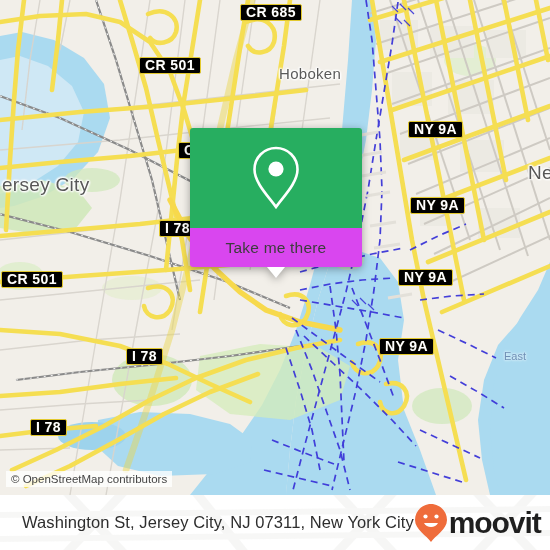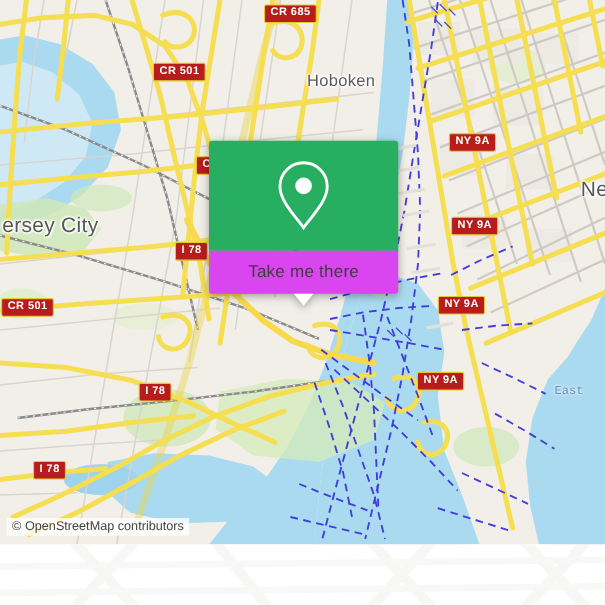--- a/index.html
+++ b/index.html
@@ -15,25 +15,25 @@
   #map {
     position:absolute; left:0; top:0; width:550px; height:495px;
     background:#f2efe9;
     overflow:hidden;
   }
   .svgmap { position:absolute; left:0; top:0; width:550px; height:495px; }
 
   
   .shield {
     position:absolute;
-    background:#b91c1c;
+    background:#000000;
     border:1px solid #e3c92f;
     border-radius:2px;
     color:#fff;
-    font-size:10px;
+    font-size:14px;
     font-weight:bold;
     letter-spacing:.4px;
     padding:1px 5px 2px 5px;
     line-height:12px;
     white-space:nowrap;
     text-shadow:0 0 2px rgba(120,100,0,.25);
   }
   
   .place {
     position:absolute;
@@ -324,23 +324,23 @@
     <div class="shield" style="left:146px;top:142px;margin-left:32px;">CR 644</div>
     <div class="shield" style="left:410px;top:197px;">NY 9A</div>
     <div class="shield" style="left:159px;top:220px;">I 78</div>
     <div class="shield" style="left:1px;top:271px;">CR 501</div>
     <div class="shield" style="left:398px;top:269px;">NY 9A</div>
     <div class="shield" style="left:379px;top:338px;">NY 9A</div>
     <div class="shield" style="left:126px;top:348px;">I 78</div>
     <div class="shield" style="left:30px;top:419px;">I 78</div>
 
     <div class="place" style="left:279px;top:65px;">Hoboken</div>
-    <div class="place big" style="left:2px;top:195px;">ersey City</div>
+    <div class="place big" style="left:2px;top:174px;">ersey City</div>
     <div class="place big" style="left:528px;top:162px;">Ne</div>
-    <div class="water-label" style="left:504px;top:350px;font-family:Liberation Mono, monospace;">East</div>
+    <div class="water-label" style="left:504px;top:350px;">East</div>
 
     <div id="attribution">© OpenStreetMap contributors</div>
 
     <div id="popup">
       <div id="popup-head">
         <svg width="54" height="66" viewBox="0 0 54 66">
           <path d="M27 3 C15 3 5.5 12.5 5.5 24.5 C5.5 38 20 52 27 62 C34 52 48.5 38 48.5 24.5 C48.5 12.5 39 3 27 3 Z" fill="none" stroke="#ffffff" stroke-width="2.6"></path>
           <circle cx="27" cy="24" r="7.6" fill="#ffffff"></circle>
         </svg>
       </div>
@@ -360,15 +360,27 @@
         <path d="M330,-10 L400,65"></path>
           <path d="M400,-10 L330,65"></path>
         <path d="M470,-10 L540,65"></path>
           <path d="M540,-10 L470,65"></path>
       </g>
       <g stroke="#f2f2f0" stroke-width="6" fill="none">
         <path d="M0,20 L550,14"></path>
           <path d="M0,44 L550,38"></path>
       </g>
     </svg>
+    <div id="footer-inner">
+      <div id="address">Washington St, Jersey City, NJ 07311, New York City</div>
+      <div id="brand">
+        <svg width="34" height="40" viewBox="0 0 34 40">
+          <path d="M17 1 C8.2 1 1 8.2 1 17 C1 26.5 13 33 17 39 C21 33 33 26.5 33 17 C33 8.2 25.8 1 17 1 Z" fill="#ef6c3b"></path>
+          <circle cx="11.5" cy="13.5" r="2.1" fill="#ffffff"></circle>
+          <circle cx="22.5" cy="13.5" r="2.1" fill="#ffffff"></circle>
+          <path d="M10 20 C12.5 25.2 21.5 25.2 24 20 Z" fill="#ffffff"></path>
+        </svg>
+        <span id="brand-wordmark">moovit</span>
+      </div>
+    </div>
   </div>
 
 </div>
 
 </body></html>

